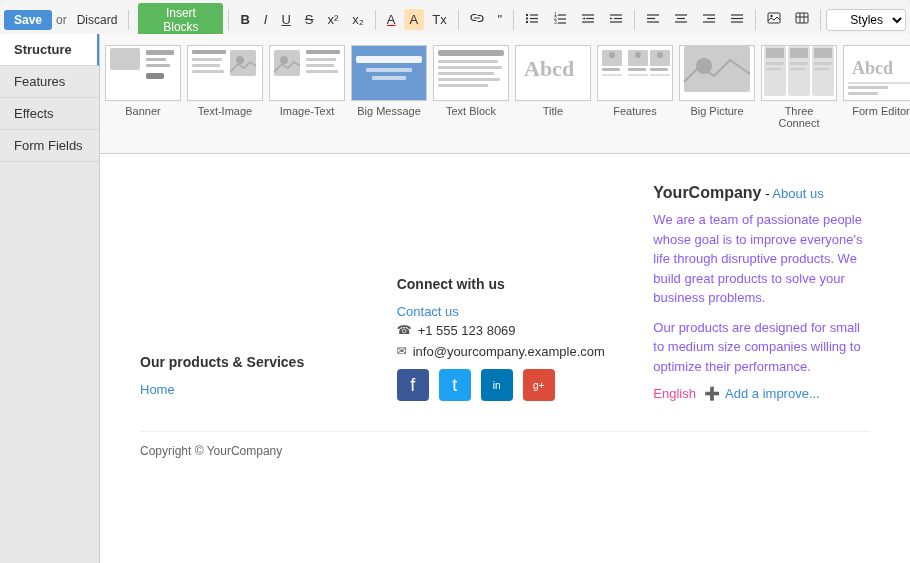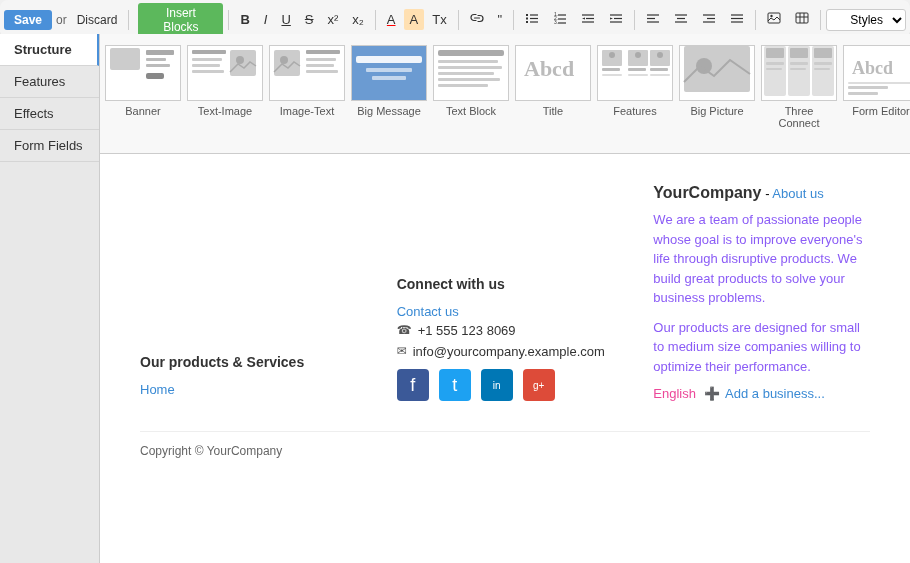--- a/index.html
+++ b/index.html
@@ -563,21 +563,21 @@
           <span class="footer-company-name">YourCompany</span>
           <span> - </span>
           <a class="footer-about-link" href="#">About us</a>
         </div>
         <p class="footer-desc">We are a team of passionate people whose goal is to improve everyone's life through disruptive products. We build great products to solve your business problems.</p>
         <p class="footer-desc">Our products are designed for small to medium size companies willing to optimize their performance.</p>
         <div class="lang-section">
           <span class="lang-text">English</span>
           <a class="add-lang-link" href="#">
             <span class="add-lang-icon">➕</span>
-            <span> Add a business...</span>
+            <span> Add a improve...</span>
           </a>
         </div>
       </div>
 
     </div>
     <div class="copyright">Copyright © YourCompany</div>
   </div>
 </div>
 
 </body></html>

